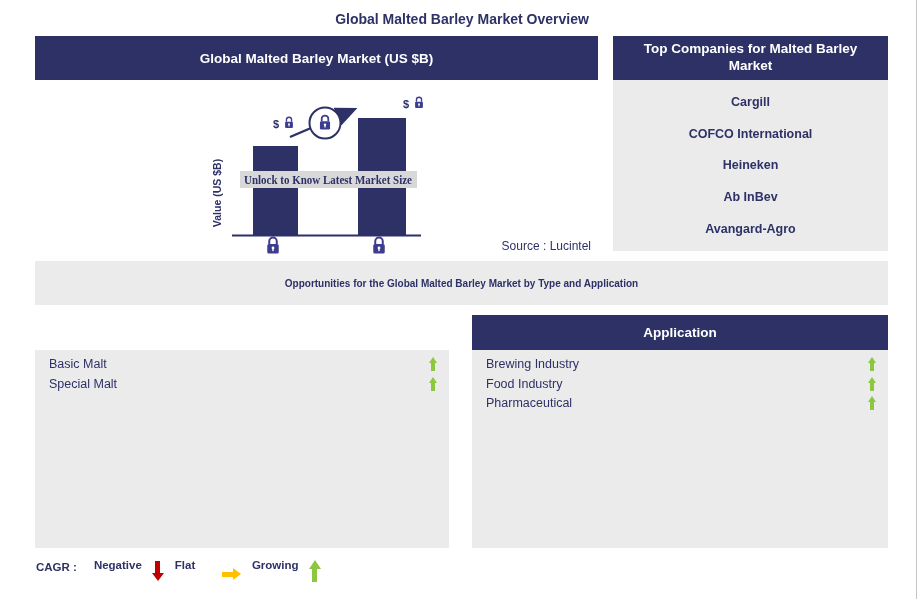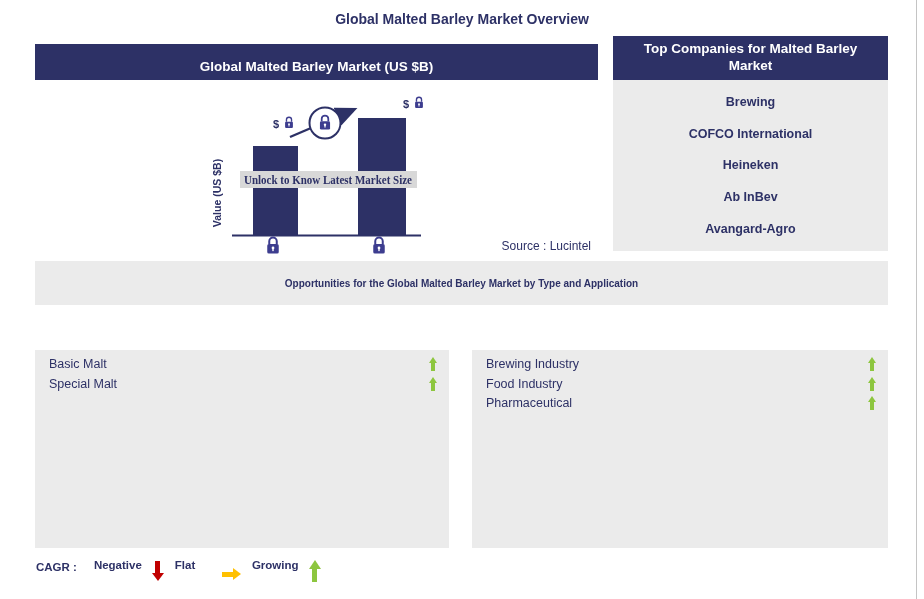--- a/index.html
+++ b/index.html
@@ -10,21 +10,21 @@
   *{box-sizing:border-box;margin:0;padding:0;}
   body{background:#fff;font-family:"Liberation Sans",sans-serif;}
   .canvas{position:relative;width:924px;height:599px;background:#fff;overflow:hidden;}
   .right-edge{position:absolute;left:916px;top:0;width:1px;height:599px;background:var(--edge-gray);}
 
   .page-title{position:absolute;left:0;top:11px;width:924px;text-align:center;
     font-size:14px;font-weight:bold;color:var(--navy);}
 
   .navy-header{position:absolute;background:var(--navy);color:#fff;font-weight:bold;
     display:flex;align-items:center;justify-content:center;text-align:center;}
-  .chart-header{left:35px;top:44px;width:563px;height:44px;font-size:13.5px;}
+  .chart-header{left:35px;top:36px;width:563px;height:44px;font-size:13.5px;}
   .companies-header{left:613px;top:36px;width:275px;height:44px;font-size:13.5px;
     padding:0 18px;line-height:1.25;}
   .type-header{left:35px;top:315px;width:414px;height:35px;font-size:13.5px;}
   .app-header{left:472px;top:315px;width:416px;height:35px;font-size:13.5px;}
 
   .companies-panel{position:absolute;left:613px;top:80px;width:275px;height:171px;
     background:var(--panel-gray);display:flex;flex-direction:column;
     justify-content:space-around;padding:6px 0;}
   .company-item{text-align:center;font-size:12.5px;font-weight:bold;color:var(--navy);}
 
@@ -117,31 +117,34 @@
       </g>
 
       <use href="#lock" transform="translate(238,166) scale(1.25)" style="color:#3d3d8f"></use>
       <use href="#lock" transform="translate(344,166) scale(1.25)" style="color:#3d3d8f"></use>
 
       <text x="556" y="170" text-anchor="end" font-size="12" fill="#2d3166">Source : Lucintel</text>
     </svg>
   </div>
 
   <div class="companies-panel">
-    <div class="company-item">Brewing</div>
+    <div class="company-item">Cargill</div>
     <div class="company-item">COFCO International</div>
     <div class="company-item">Heineken</div>
     <div class="company-item">Ab InBev</div>
     <div class="company-item">Avangard-Agro</div>
   </div>
 
   <div class="opportunities-band">
     <span class="opportunities-title">Opportunities for the Global Malted Barley Market by Type and Application</span>
   </div>
 
+  <div class="navy-header app-header">
+    <span>Application</span>
+  </div>
 
   <div class="list-panel type-body">
     <div class="list-row">
       <span class="list-label">Basic Malt</span>
       <span class="up-arrow">
           <span class="tri"></span>
           <span class="stem"></span>
         </span>
     </div>
     <div class="list-row">

